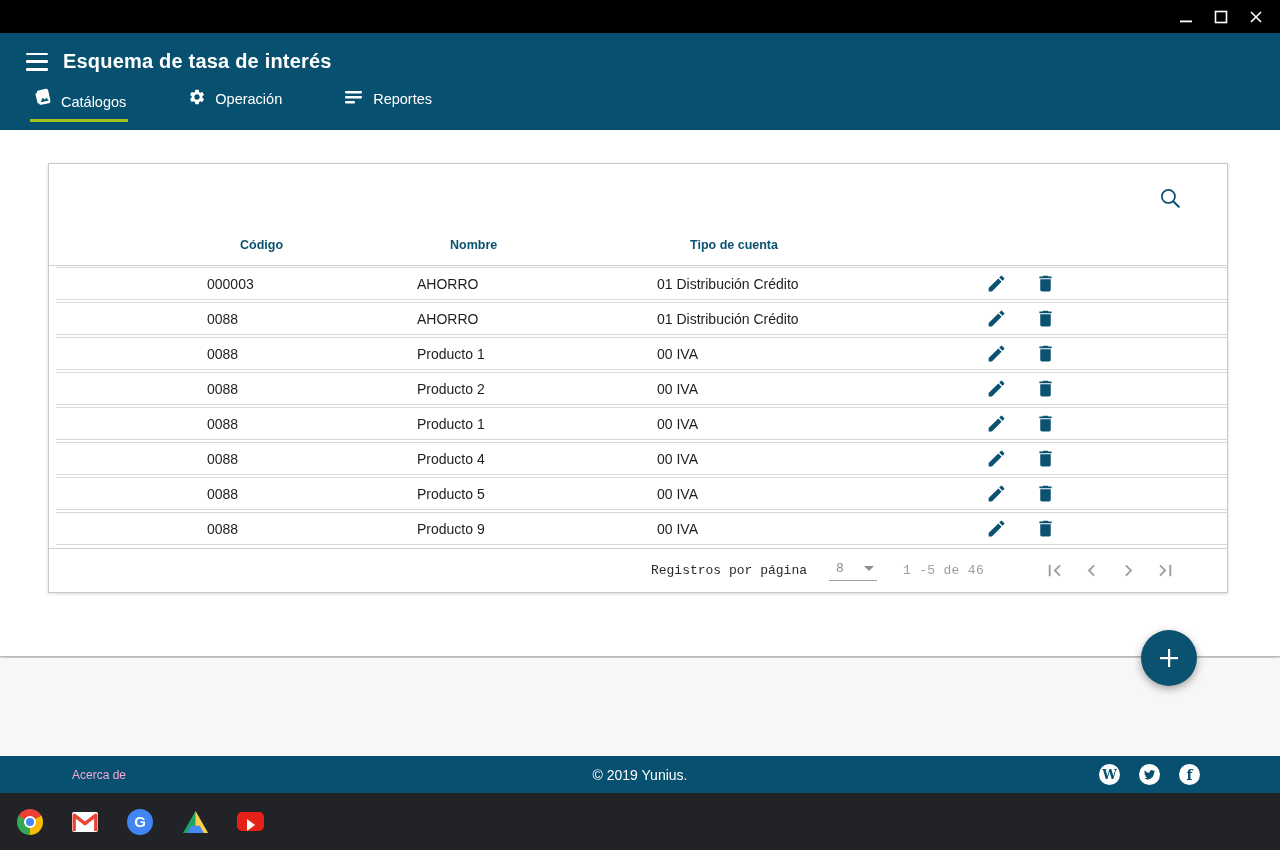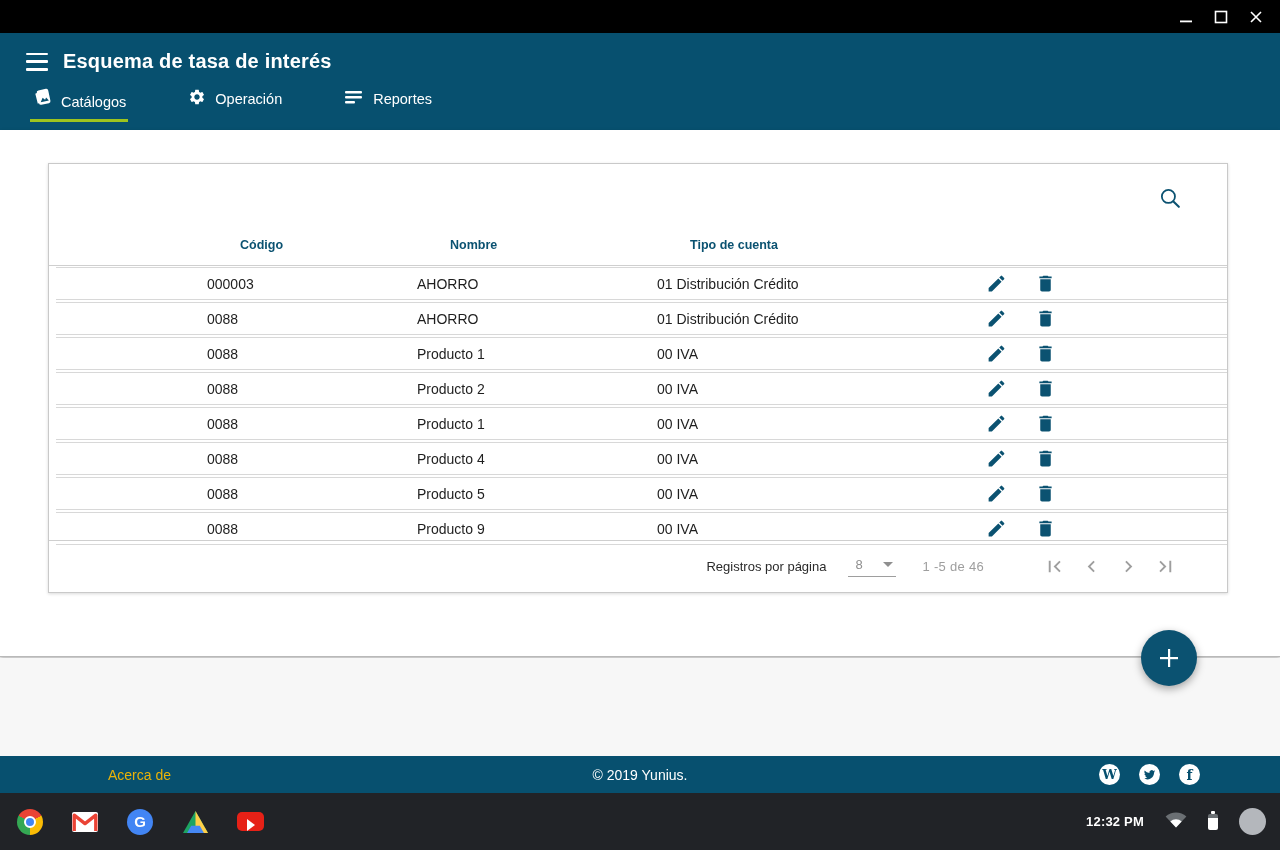--- a/index.html
+++ b/index.html
@@ -46,42 +46,42 @@
   .c-codigo{margin-left:151px;width:210px;}
   .c-nombre{width:240px;}
   .c-tipo{flex:1;}
 
   .tbody{position:absolute;top:103px;left:7px;right:0;}
   .trow{display:flex;align-items:center;height:33px;margin-bottom:2px;
     border-top:1px solid #d8d8d8;border-bottom:1px solid #d8d8d8;font-size:14px;color:#1e1e1e;}
   .actions{display:flex;align-items:center;gap:25px;margin-right:170px;}
   .icon-btn{width:24px;height:24px;display:flex;align-items:center;justify-content:center;}
 
-  .tfoot{position:absolute;left:0;right:0;bottom:0;height:52px;border-top:1px solid #cfcfcf;
-    display:flex;align-items:center;justify-content:flex-end;padding-right:50px;}
+  .tfoot{position:absolute;left:0;right:0;bottom:0;height:44px;border-top:1px solid #cfcfcf;
+    display:flex;align-items:center;justify-content:flex-end;padding-right:50px;font-family:Liberation Mono, monospace;}
   .perpage-label{font-size:13px;color:#2b2b2b;margin-right:22px;}
   .page-size{display:flex;align-items:center;justify-content:space-between;min-width:48px;
     border-bottom:1px solid #9e9e9e;padding:0 3px 4px 7px;font-size:13px;color:#8f8f8f;margin-right:26px;}
   .caret{width:0;height:0;border-left:5px solid transparent;border-right:5px solid transparent;border-top:5px solid #8f8f8f;}
   .range{font-size:13px;color:var(--pager-gray);margin-right:58px;letter-spacing:.3px;}
   .pager-nav{display:flex;align-items:center;gap:13px;}
   .pager-btn{width:24px;height:24px;display:flex;align-items:center;justify-content:center;}
 
   
   .fab{position:absolute;left:1141px;top:630px;width:56px;height:56px;border-radius:50%;
     background:var(--accent);box-shadow:0 3px 8px rgba(0,0,0,.35);z-index:5;
     display:flex;align-items:center;justify-content:center;}
 
   
   .lower{position:absolute;top:658px;left:0;width:100%;height:98px;background:#f7f7f7;}
 
   
   .footer{position:absolute;top:756px;left:0;width:100%;height:37px;background:var(--teal);
     display:flex;align-items:center;color:#fff;font-size:14px;}
-  .about-link{color:#eab308;margin-left:108px;font-size:14px;}
+  .about-link{color:#f9a8d4;margin-left:72px;font-size:12px;}
   .copyright{position:absolute;left:50%;transform:translateX(-50%);}
   .socials{position:absolute;right:80px;display:flex;gap:19px;align-items:center;}
   .social{width:21px;height:21px;border-radius:50%;background:#fff;display:flex;align-items:center;justify-content:center;
     color:var(--teal);font-weight:bold;}
   .social.wp span{font-family:"DejaVu Serif",serif;font-size:13px;line-height:1;}
   .social.fb span{font-size:14px;line-height:1;font-family:"DejaVu Serif",serif;font-weight:bold;}
 
   
   .shelf{position:absolute;top:793px;left:0;width:100%;height:57px;background:var(--shelf-bg);
     display:flex;align-items:center;}
@@ -413,24 +413,13 @@
         <i></i>
         <i></i>
       <i></i>
         <i></i>
         <i></i>
       <i></i>
         <i></i>
         <i></i>
     </span>
   </div>
-  <div class="status">
-    <span class="clock">12:32 PM</span>
-    <span>
-      <svg width="22" height="17" viewBox="0 0 22 17">
-        <path d="M11 16.5 L0.6 5.4 A15.5 15.5 0 0 1 21.4 5.4 Z" fill="#6a6f73"></path>
-        <path d="M11 16.5 L5.3 10.4 A8.6 8.6 0 0 1 16.7 10.4 Z" fill="#fff"></path>
-      </svg>
-    </span>
-    <span class="battery"></span>
-    <span class="avatar"></span>
-  </div>
 </div>
 
 </body></html>

